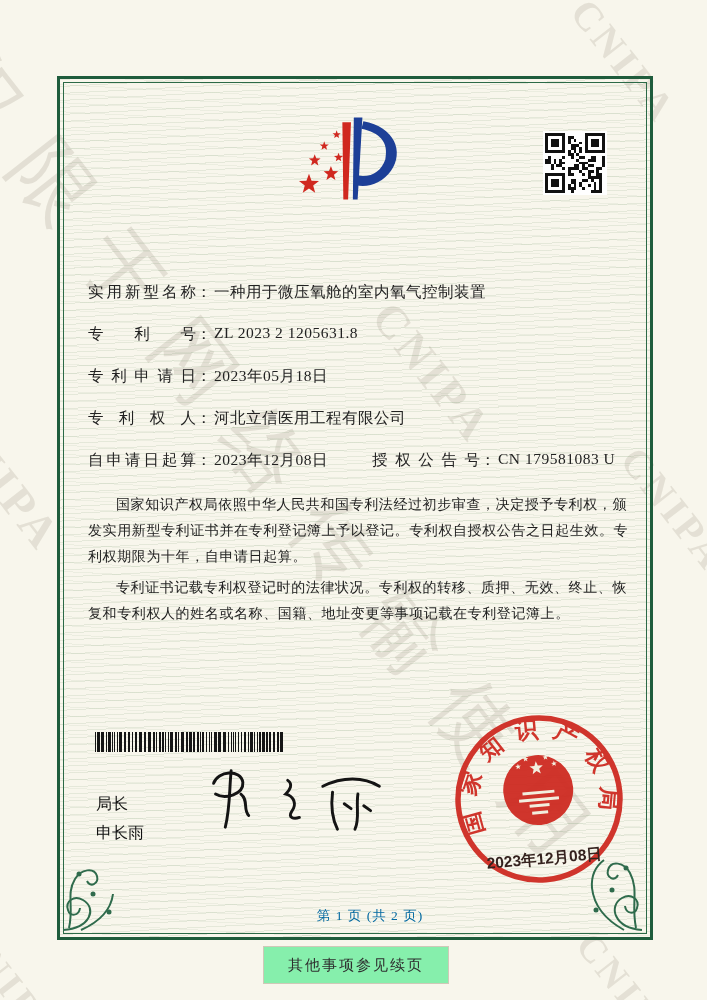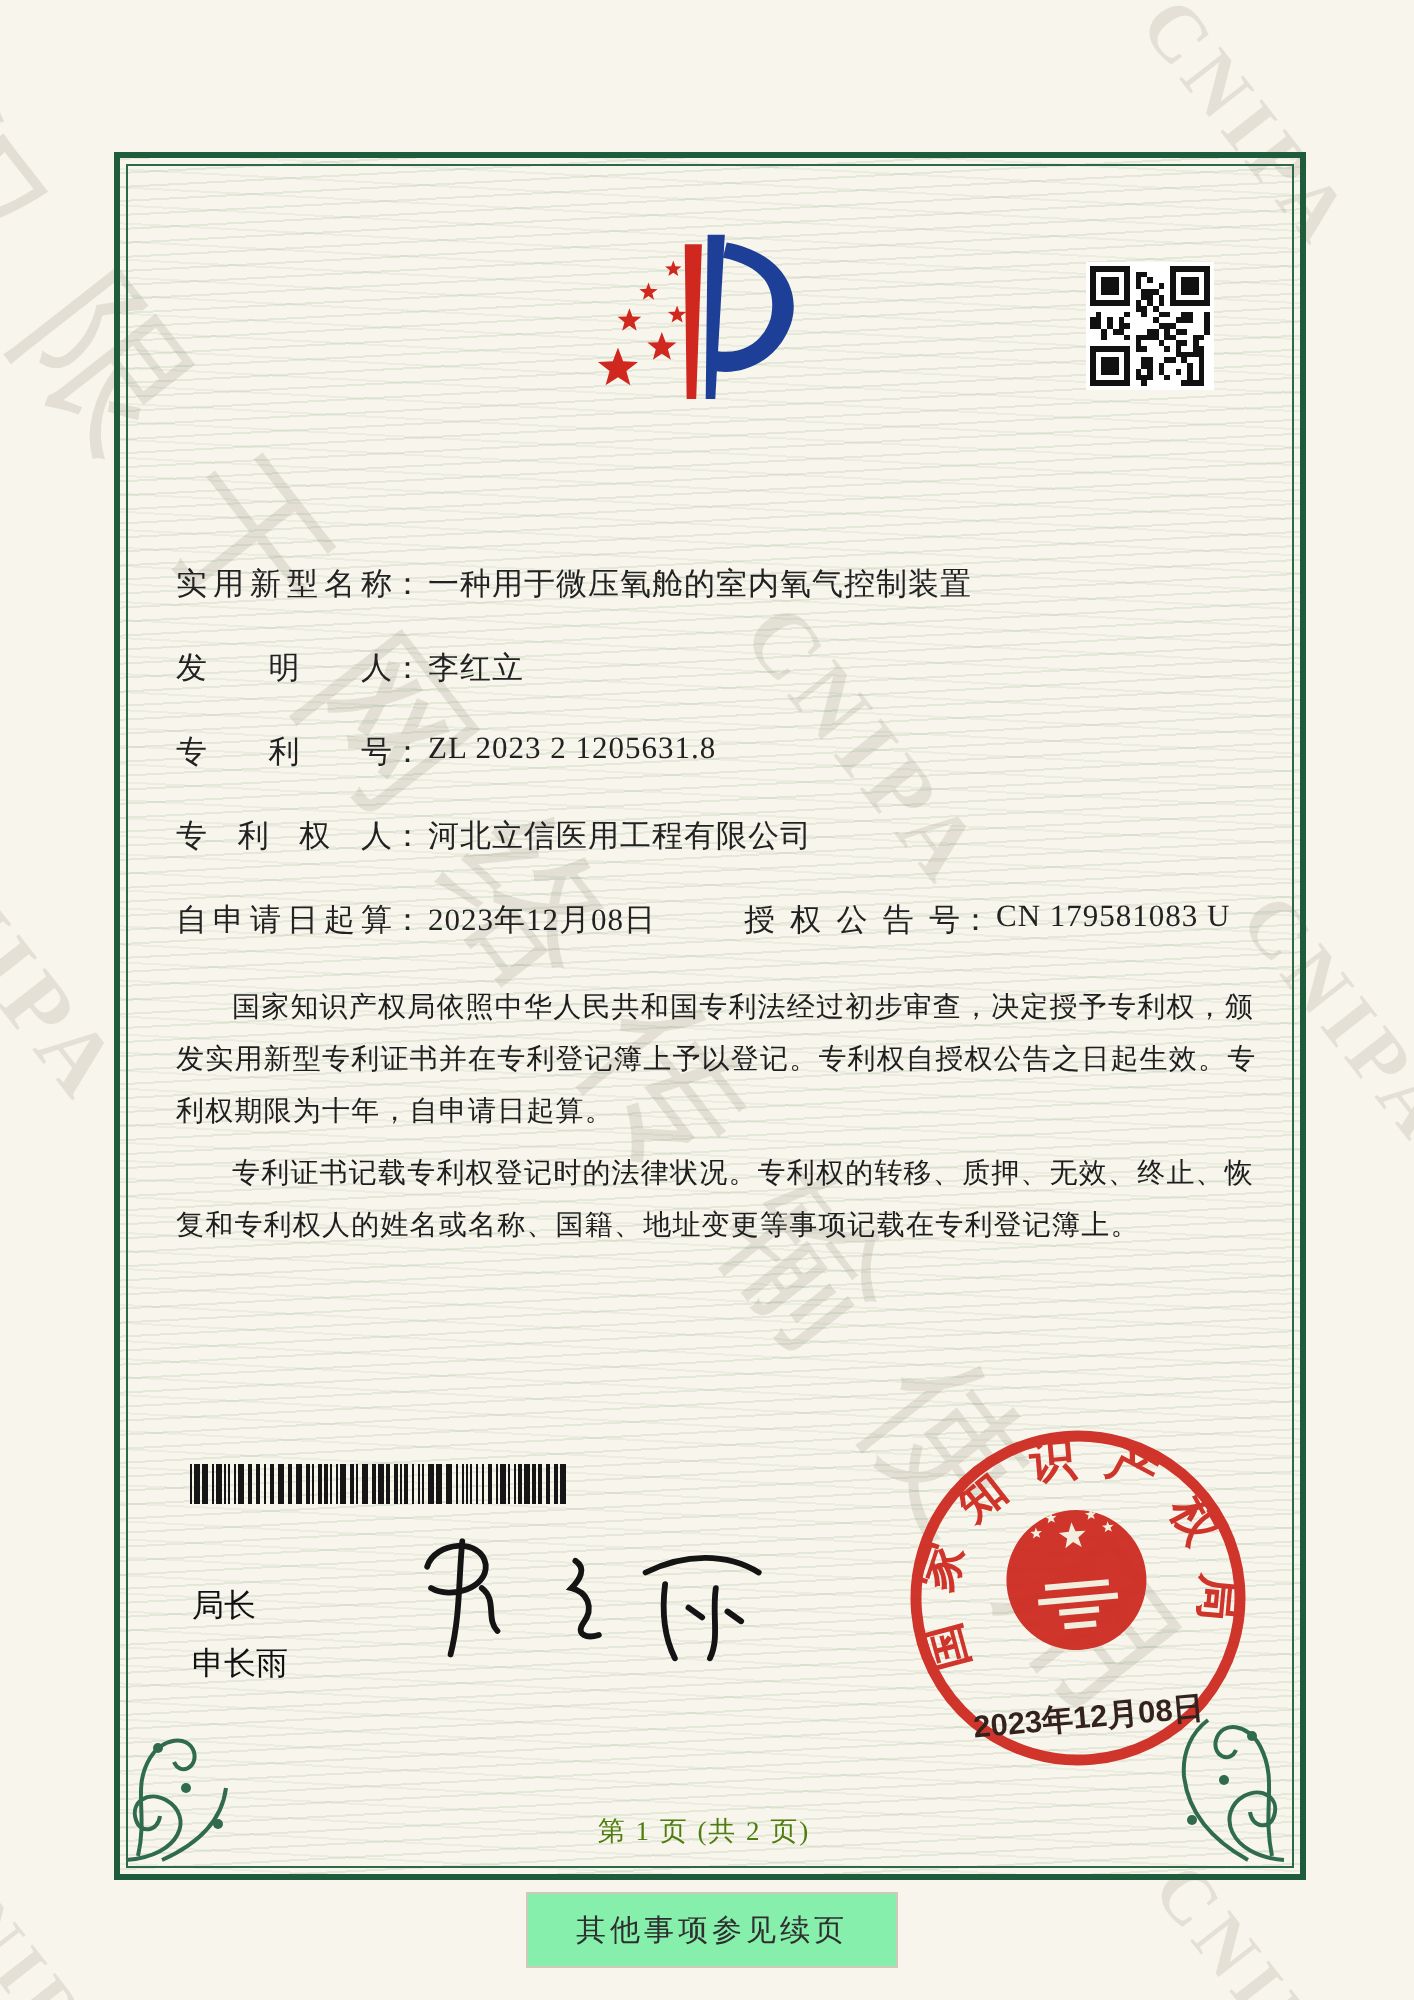--- a/index.html
+++ b/index.html
@@ -44,21 +44,21 @@
   .barcode{position:absolute;left:95px;top:732px;width:192px;height:20px;font-size:0;}
   .barcode i{display:inline-block;height:100%;background:#151515;vertical-align:top;}
   .signer{position:absolute;left:96px;top:789px;font-family:"Liberation Sans",sans-serif;
     font-size:16px;line-height:29px;color:#111;}
   .sig{position:absolute;left:198px;top:756px;}
   .seal{position:absolute;left:450px;top:710px;width:178px;height:178px;transform:rotate(-5deg);opacity:.95;}
   .flourish{position:absolute;}
   .fl-left{left:59px;top:850px;}
   .fl-right{left:568px;top:842px;transform:scaleX(-1);}
   .page-info{position:absolute;left:57px;top:907px;width:590px;text-align:center;
-    font-size:13.5px;color:#4d7c0f;letter-spacing:1px;}
+    font-size:13.5px;color:#0369a1;letter-spacing:1px;padding-left:18px;}
   .note-box{position:absolute;left:263px;top:946px;width:184px;height:36px;background:#86efac;
     border:1px solid #cfc9b8;display:flex;align-items:center;justify-content:center;
     font-size:15px;color:#2e2e2e;letter-spacing:2px;}
 </style>
 </head>
 <body>
 
 <div class="page">
 
   <div class="wm-layer">
@@ -213,24 +213,24 @@
           <rect x="2" y="16" width="3" height="3" fill="#111"></rect>
         </g>
     </svg>
 
 
     <div class="main">
       <div class="fieldrow">
         <span class="flabel">实用新型名称</span><span class="fcolon">：</span><span class="fval">一种用于微压氧舱的室内氧气控制装置</span>
       </div>
       <div class="fieldrow">
-        <span class="flabel">发明人</span><span class="fcolon">：</span><span class="fval">李红立</span>
-      </div>
-      <div class="fieldrow">
         <span class="flabel">专利号</span><span class="fcolon">：</span><span class="fval">ZL 2023 2 1205631.8</span>
+      </div>
+      <div class="fieldrow">
+        <span class="flabel">专利申请日</span><span class="fcolon">：</span><span class="fval">2023年05月18日</span>
       </div>
       <div class="fieldrow">
         <span class="flabel">专利权人</span><span class="fcolon">：</span><span class="fval">河北立信医用工程有限公司</span>
       </div>
       <div class="fieldrow">
         <span class="flabel">自申请日起算</span><span class="fcolon">：</span><span class="fval fval-fixed">2023年12月08日</span><span class="flabel">授权公告号</span><span class="fcolon">：</span><span class="fval">CN 179581083 U</span>
       </div>
       <p class="para">国家知识产权局依照中华人民共和国专利法经过初步审查，决定授予专利权，颁发实用新型专利证书并在专利登记簿上予以登记。专利权自授权公告之日起生效。专利权期限为十年，自申请日起算。</p>
       <p class="para">专利证书记载专利权登记时的法律状况。专利权的转移、质押、无效、终止、恢复和专利权人的姓名或名称、国籍、地址变更等事项记载在专利登记簿上。</p>
     </div>

